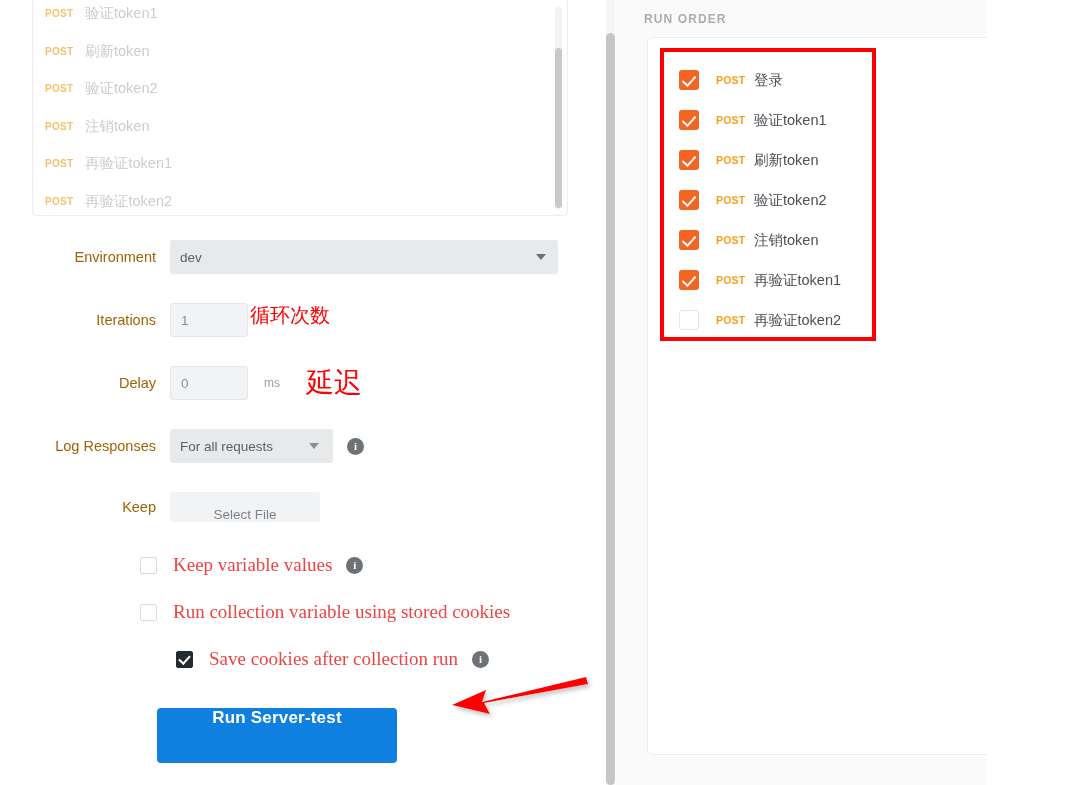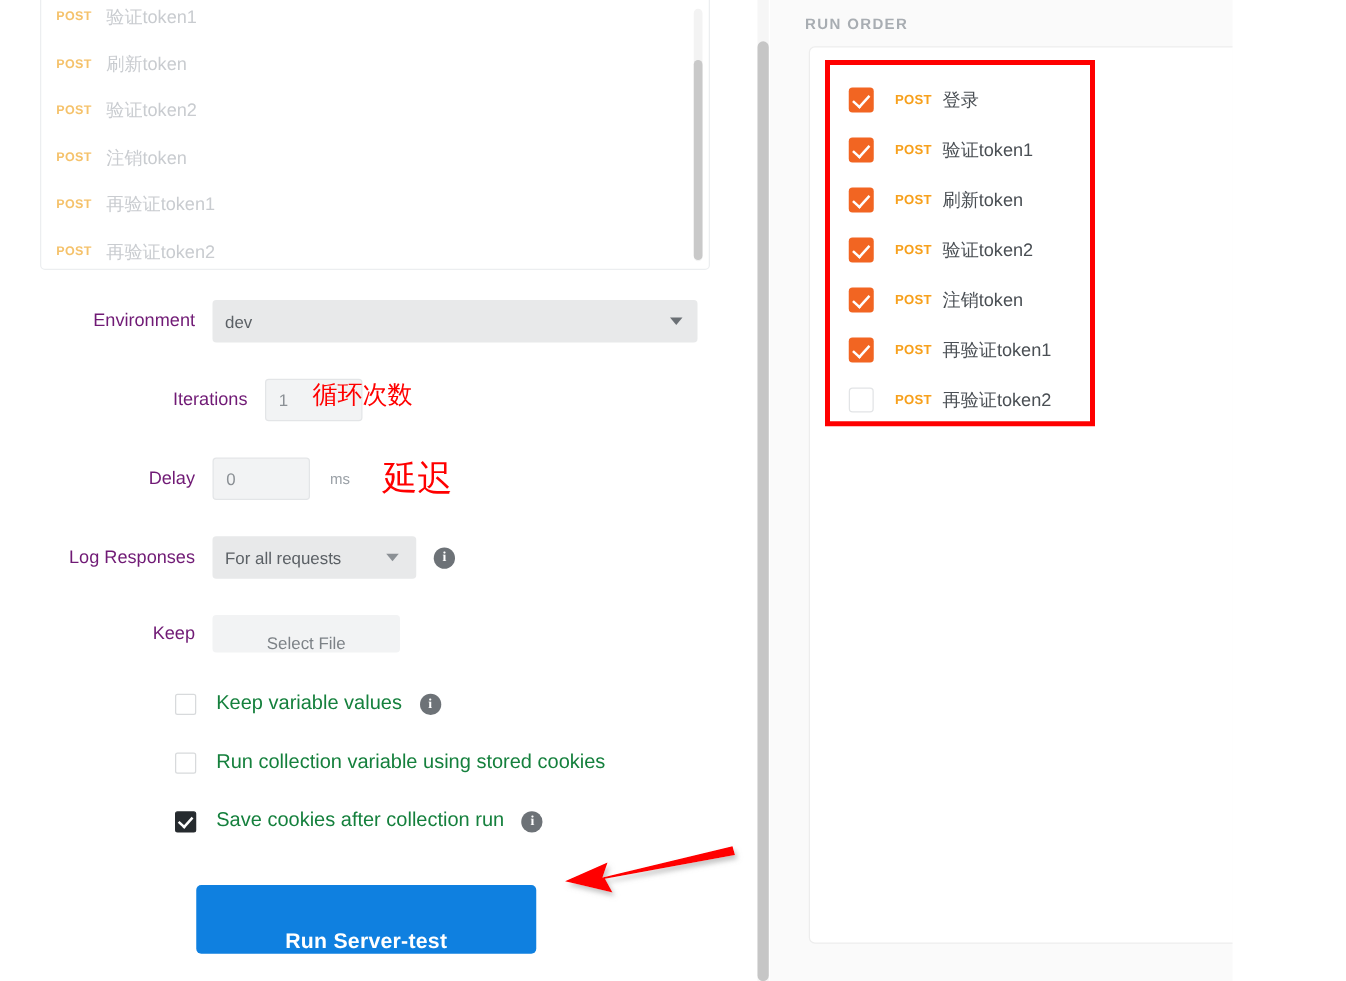--- a/index.html
+++ b/index.html
@@ -80,21 +80,21 @@
     position: absolute;
     left: 0;
     width: 608px;
     display: flex;
     align-items: center;
   }
   .form-label {
     width: 170px;
     text-align: right;
     font-size: 14.5px;
-    color: #701a75;
+    color: #a16207;
     padding-right: 14px;
     box-sizing: border-box;
     flex: none;
   }
   .select-box {
     background: #e8e9ea;
     border: none;
     border-radius: 3px;
     height: 34px;
     display: flex;
@@ -187,34 +187,35 @@
   .cb.checked::after {
     content: "";
     position: absolute;
     left: 4px; top: 1px;
     width: 5px; height: 9px;
     border: solid #fff;
     border-width: 0 2px 2px 0;
     transform: rotate(42deg);
   }
   .opt-label {
-    font-size: 16px;
-    color: #15803d;
+    font-size: 19px;
+    color: #ef4444;
     margin-left: 16px;
     white-space: nowrap;
+    font-family: Liberation Serif, serif;
   }
 
   #run-button {
     position: absolute;
     left: 157px; top: 708px;
-    width: 272px; height: 55px;
+    width: 240px; height: 55px;
     background: #0f80e0;
     border-radius: 4px;
     display: flex;
-    align-items: flex-end;
+    align-items: flex-start;
     justify-content: center;
     color: #fff;
     font-size: 17px;
     font-weight: bold;
     letter-spacing: .2px;
   }
 
   
   .red-note {
     position: absolute;
@@ -363,21 +364,21 @@
   </div>
 
   <div class="form-row" style="top:240px;">
     <span class="form-label">Environment</span>
     <div class="select-box" id="environment-select">
       <span>dev</span>
       <span class="caret"></span>
     </div>
   </div>
 
-  <div class="form-row" style="top:303px;padding-left:42px;">
+  <div class="form-row" style="top:303px;">
     <span class="form-label">Iterations</span>
     <div class="text-input">
       <span>1</span>
     </div>
   </div>
 
   <div class="form-row" style="top:366px;">
     <span class="form-label">Delay</span>
     <div class="text-input">
       <span>0</span>
@@ -407,21 +408,21 @@
     <span class="opt-label">Keep variable values</span>
     <span class="info-icon">i</span>
   </div>
 
   <div class="opt-row" style="top:601px;">
     <span class="opt-spacer"></span>
     <span class="cb"></span>
     <span class="opt-label">Run collection variable using stored cookies</span>
   </div>
 
-  <div class="opt-row" style="top:648px;">
+  <div class="opt-row" style="top:648px;margin-left:36px;">
     <span class="opt-spacer"></span>
     <span class="cb checked"></span>
     <span class="opt-label">Save cookies after collection run</span>
     <span class="info-icon">i</span>
   </div>
 
   <div id="run-button">
     <span>Run Server-test</span>
   </div>
 

